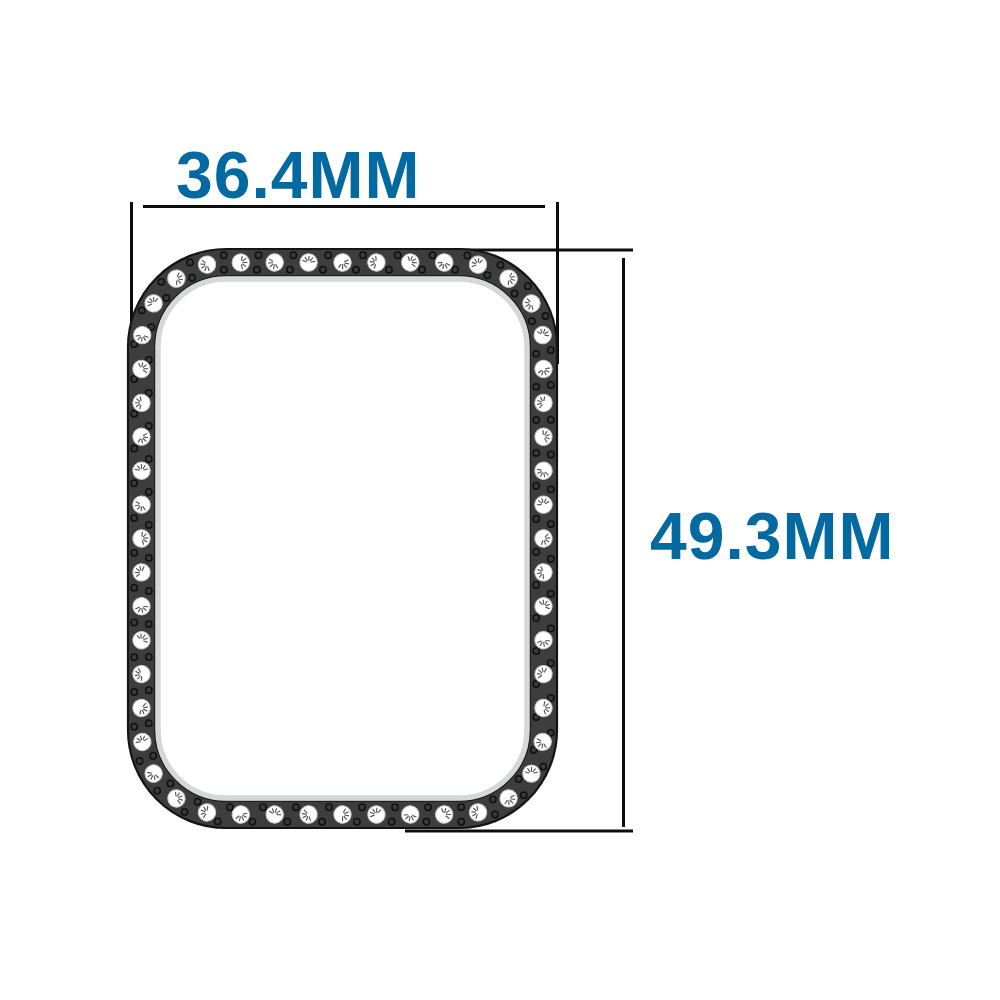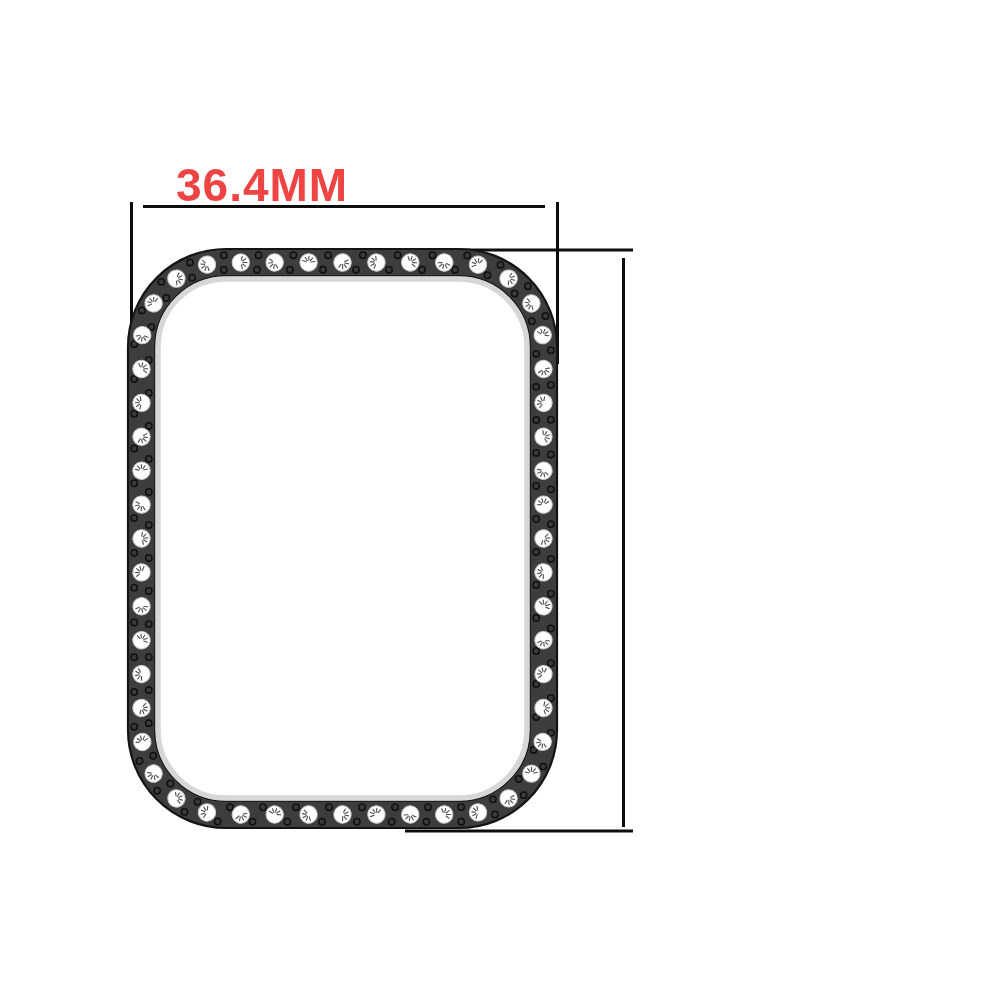--- a/index.html
+++ b/index.html
@@ -2,34 +2,35 @@
 <html><head>
 <meta charset="utf-8">
 <style>
   html,body{margin:0;padding:0;background:#ffffff;}
   .canvas{
     position:relative;width:1000px;height:1000px;background:#ffffff;
     overflow:hidden;font-family:"Liberation Sans", sans-serif;
   }
   .scene{position:absolute;left:0;top:0;}
   .dim-label{
-    position:absolute;font-weight:700;color:#ef4444;
-    font-size:46px;line-height:1;letter-spacing:1px;white-space:nowrap;margin-top:20px;
+    position:absolute;font-weight:700;color:#0369a1;
+    font-size:66px;line-height:1;letter-spacing:1px;white-space:nowrap;
   }
   #width-label{left:176px;top:142px;}
   #height-label{left:650px;top:503px;}
   .dim-line{stroke:#0d0d0d;stroke-width:3;}
 </style>
 </head>
 <body>
 
 <div class="canvas">
 
   <div class="dim-label" id="width-label">36.4MM</div>
 
+  <div class="dim-label" id="height-label">49.3MM</div>
 
   <svg id="scene" class="scene" width="1000" height="1000" viewBox="0 0 1000 1000">
 
     <g>
       <line class="dim-line" x1="131.5" y1="202" x2="131.5" y2="342"></line>
       <line class="dim-line" x1="557.5" y1="202" x2="557.5" y2="364"></line>
       <line class="dim-line" x1="143" y1="206.5" x2="545" y2="206.5"></line>
     </g>
 
     <g>

